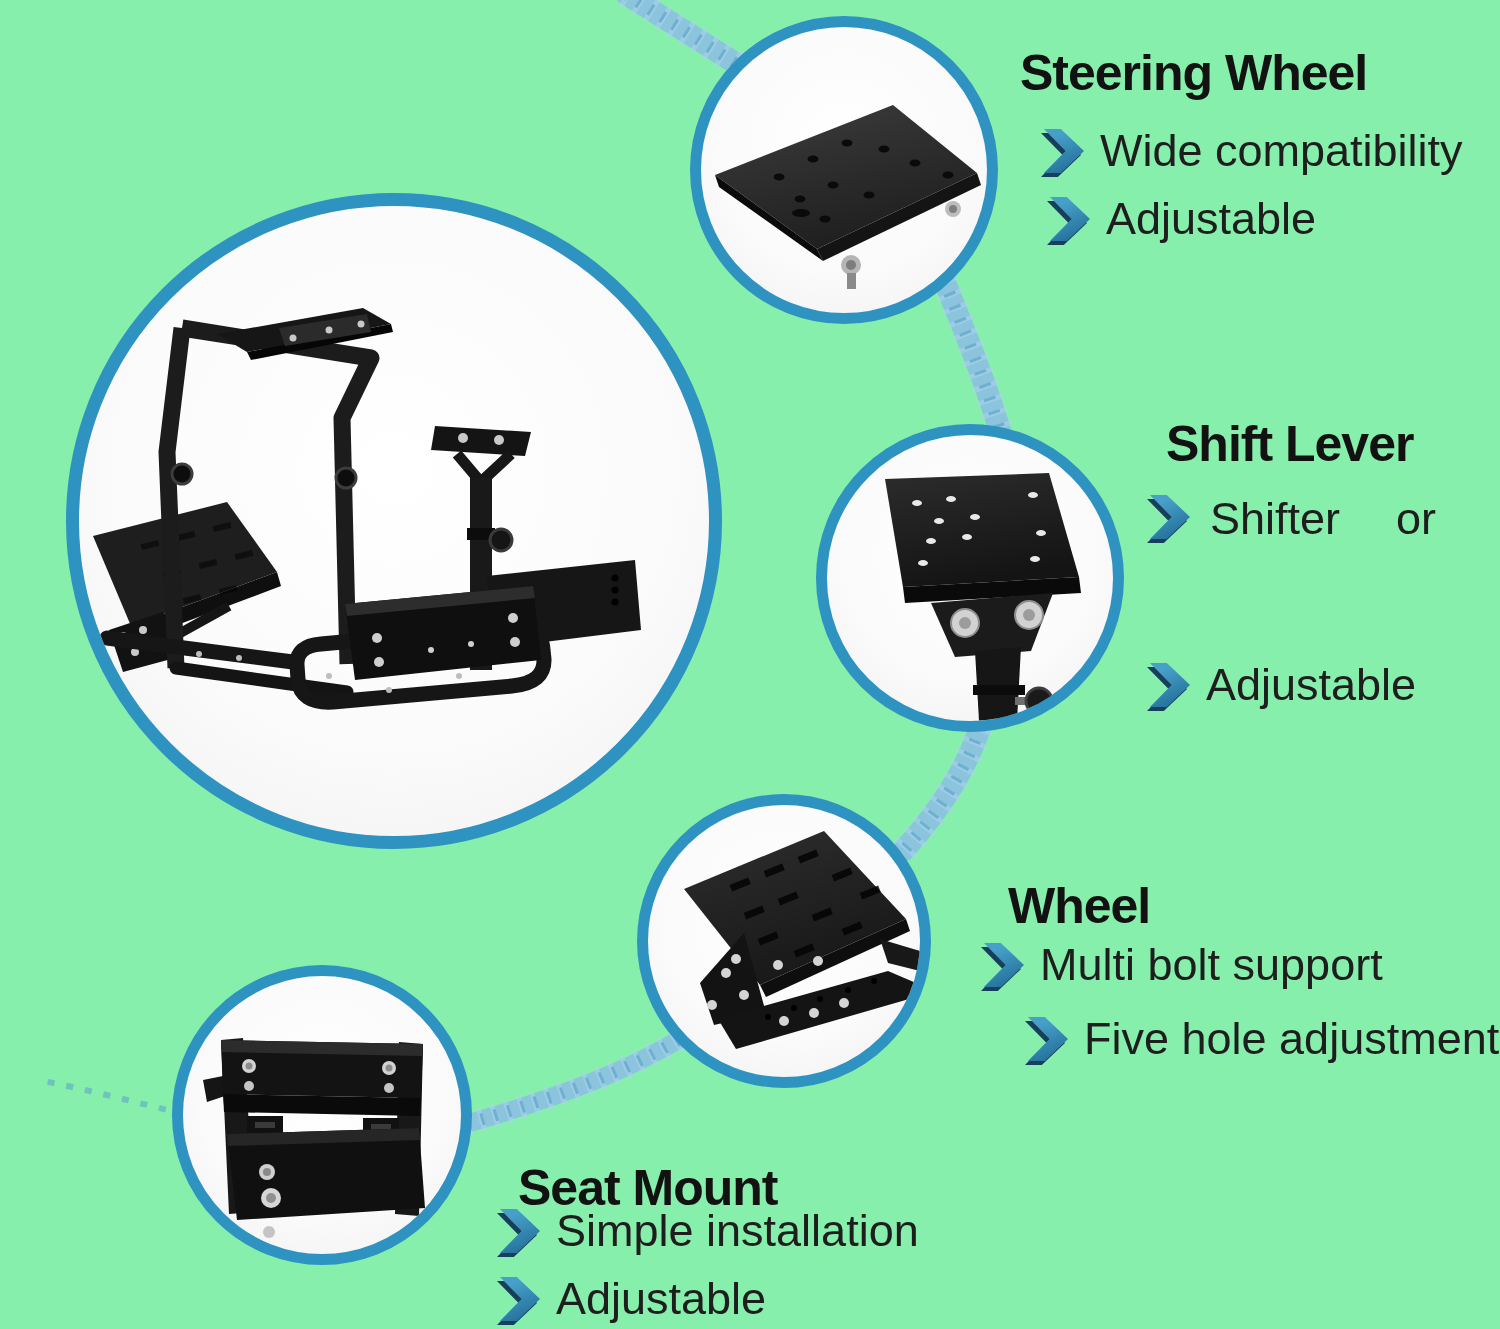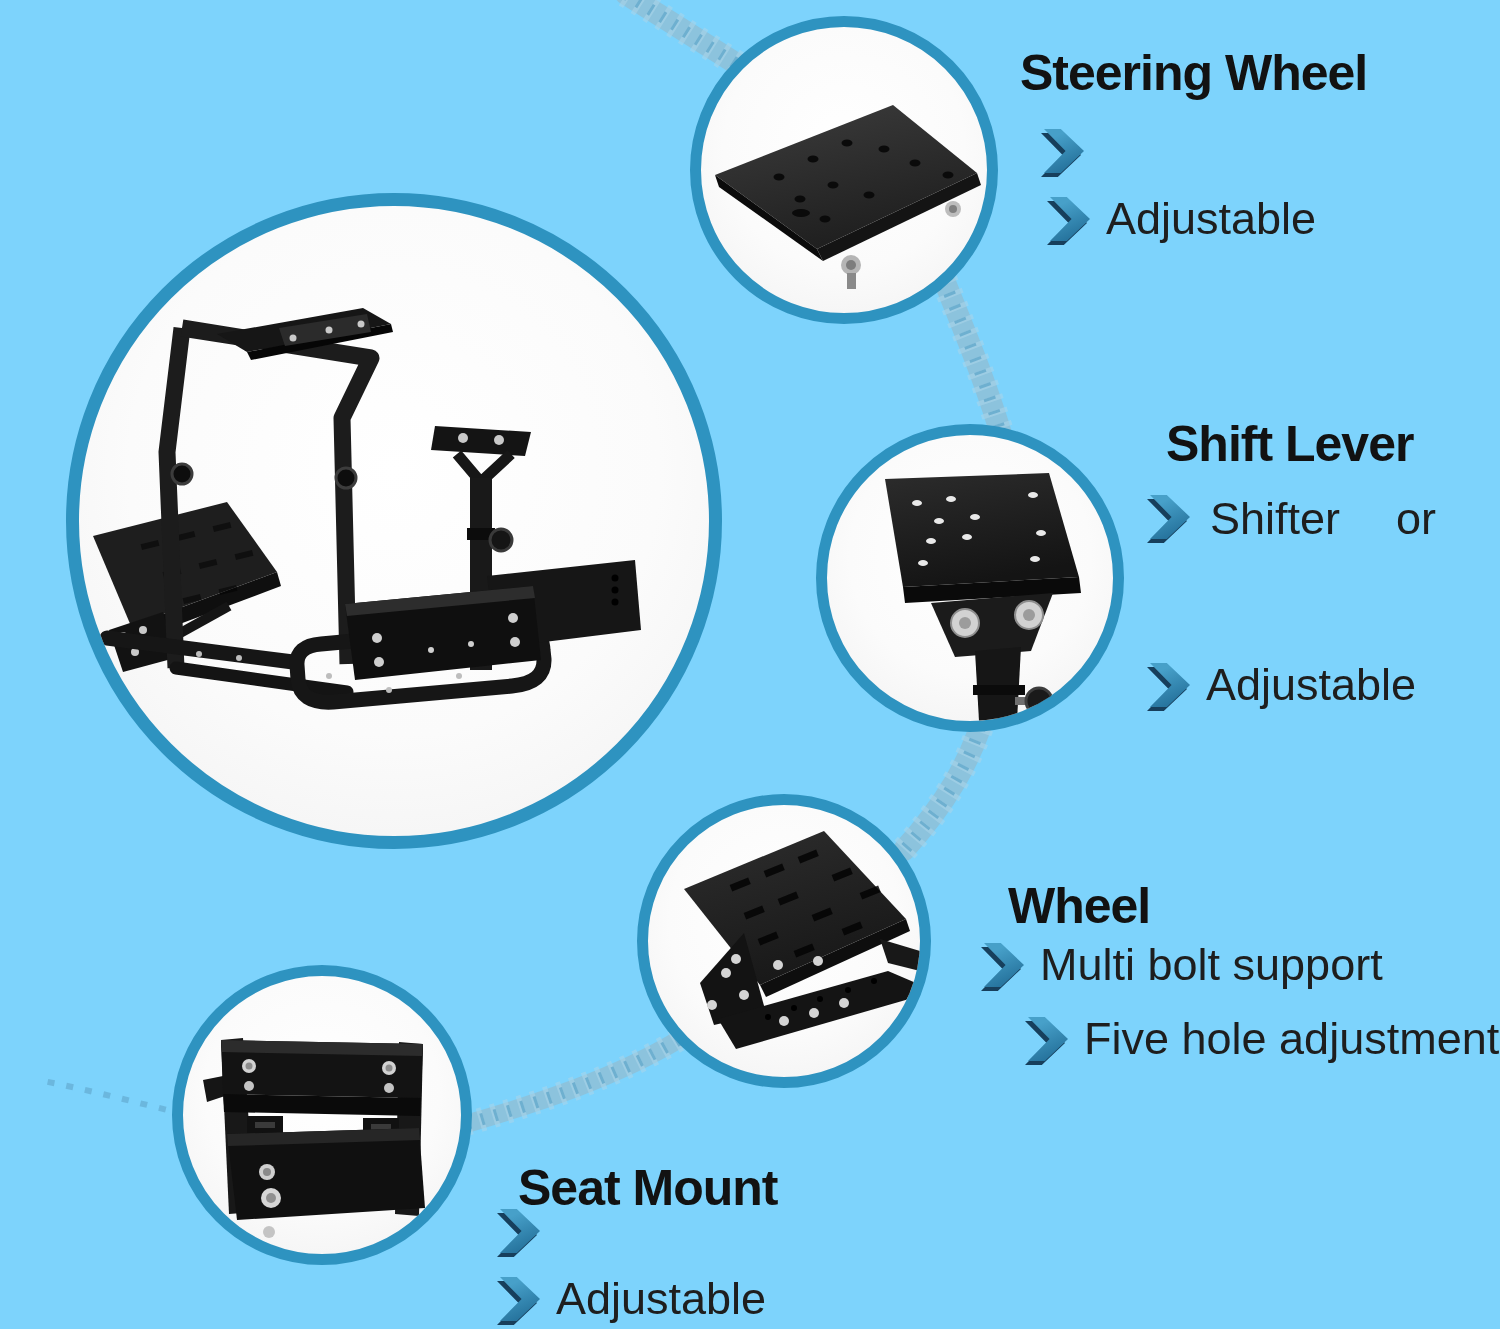--- a/index.html
+++ b/index.html
@@ -1,17 +1,17 @@
 <!DOCTYPE html>
 <html style="--circle-border-color: #2e93c0; --brush-stroke-color: #8cc3dd; --brush-stroke-light: #abd6e9; --brush-stroke-dark: #5fa5c9; --arrow-color-top: #47a0c9; --arrow-color-bottom: #1f6a94; --arrow-shadow-color: #173f5c; --heading-color: #121212; --body-color: #1e1e1e;"><head>
 <meta charset="utf-8">
 <style>
   html,body{margin:0;padding:0;background:#ffffff;}
   .canvas{
-    position:relative;width:1500px;height:1329px;overflow:hidden;background:#7dd3fc;
+    position:relative;width:1500px;height:1329px;overflow:hidden;background:#86efac;
     font-family:"Liberation Sans","DejaVu Sans",sans-serif;
   }
   
   .strokes{position:absolute;left:0;top:0;width:1500px;height:1329px;z-index:1;}
   .brush-base{stroke:var(--brush-stroke-color);stroke-width:22;fill:none;stroke-linecap:round;}
   .brush-mid{stroke:var(--brush-stroke-light);stroke-width:27;stroke-dasharray:5 9;opacity:.55;fill:none;stroke-linecap:butt;}
   .brush-dark{stroke:var(--brush-stroke-dark);stroke-width:12;stroke-dasharray:3 11;opacity:.75;fill:none;}
   .brush-faint{stroke:var(--brush-stroke-dark);stroke-width:6;stroke-dasharray:7 12;opacity:.6;fill:none;}
   
   .circle{
@@ -304,20 +304,21 @@
         <circle cx="88" cy="222" r="10" fill="#d6d6d6"></circle>
           <circle cx="88" cy="222" r="5" fill="#909090"></circle>
         <circle cx="86" cy="256" r="6" fill="#c4c4c4"></circle>
       </g>
     </svg>
   </div>
 
   <div class="h" style="left:1020px;top:45px">Steering Wheel</div>
   <div class="bullet" style="left:1044px;top:124px">
     <span class="chev"></span>
+    <span class="txt">Wide compatibility</span>
   </div>
   <div class="bullet" style="left:1050px;top:192px">
     <span class="chev"></span>
     <span class="txt">Adjustable</span>
   </div>
 
   <div class="h" style="left:1166px;top:416px">Shift Lever</div>
   <div class="bullet" style="left:1150px;top:490px">
     <span class="chev"></span>
     <span class="blines">
@@ -336,19 +337,20 @@
     <span class="txt">Multi bolt support</span>
   </div>
   <div class="bullet" style="left:1028px;top:1012px">
     <span class="chev"></span>
     <span class="txt">Five hole adjustment</span>
   </div>
 
   <div class="h" style="left:518px;top:1160px">Seat Mount</div>
   <div class="bullet" style="left:500px;top:1204px">
     <span class="chev"></span>
+    <span class="txt">Simple installation</span>
   </div>
   <div class="bullet" style="left:500px;top:1272px">
     <span class="chev"></span>
     <span class="txt">Adjustable</span>
   </div>
 
 </div>
 
 </body></html>

